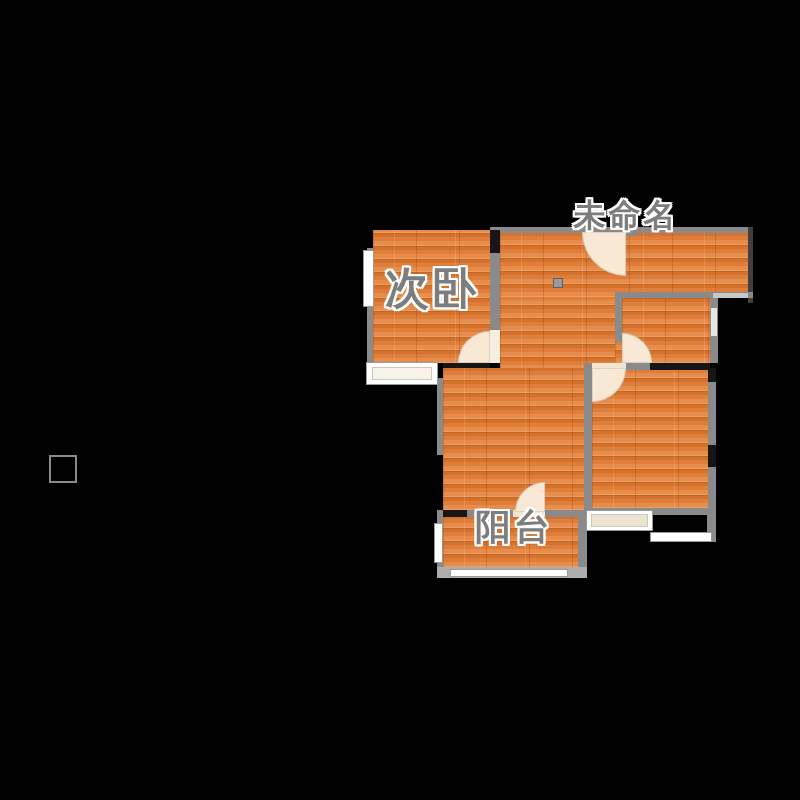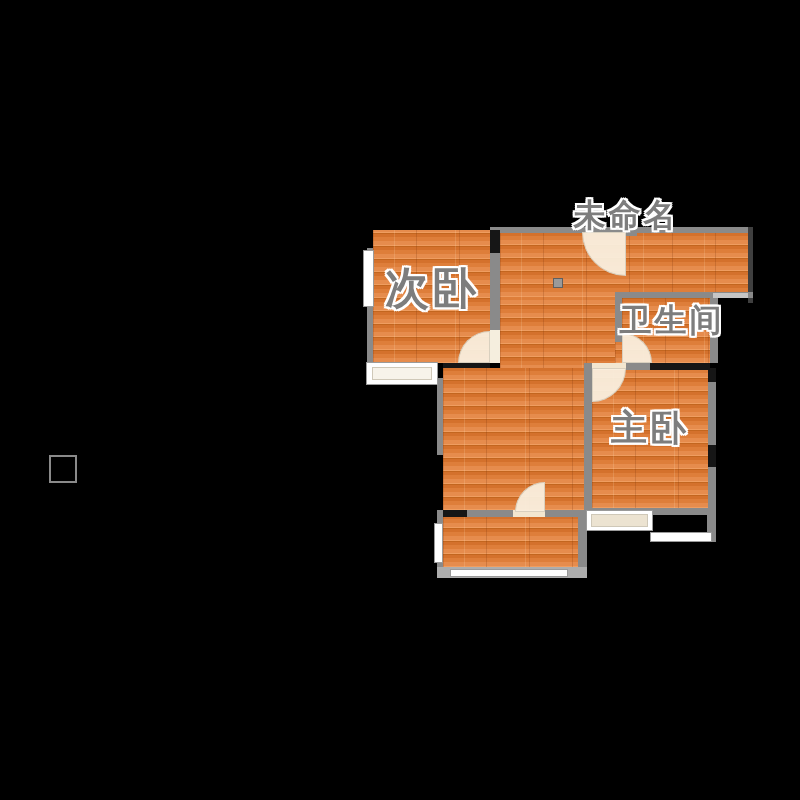--- a/index.html
+++ b/index.html
@@ -104,16 +104,15 @@
   <div class="arc arc-tl z4" style="left:458px;top:331px;width:32px;height:32px;"></div>
   <div class="arc arc-tr z4" style="left:622px;top:333px;width:30px;height:30px;"></div>
   <div class="arc arc-br z4" style="left:592px;top:368px;width:34px;height:34px;"></div>
   <div class="arc arc-tl z4" style="left:515px;top:482px;width:30px;height:30px;"></div>
 
   <div class="marker z4" style="left:553px;top:278px;width:10px;height:10px;"></div>
   <div class="lone-square z4" style="left:49px;top:455px;width:28px;height:28px;"></div>
 
   <div class="room-label" style="left:626px;top:216px;font-size:32px;">未命名</div>
   <div class="room-label" style="left:432px;top:288px;font-size:44px;">次卧</div>
-  <div class="room-label" style="left:672px;top:321px;font-size:32px;">卫生间</div>
-  <div class="room-label" style="left:650px;top:428px;font-size:36px;">主卧</div>
+  <div class="room-label" style="left:514px;top:527px;font-size:36px;">阳台</div>
 
 </div>
 
 </body></html>

